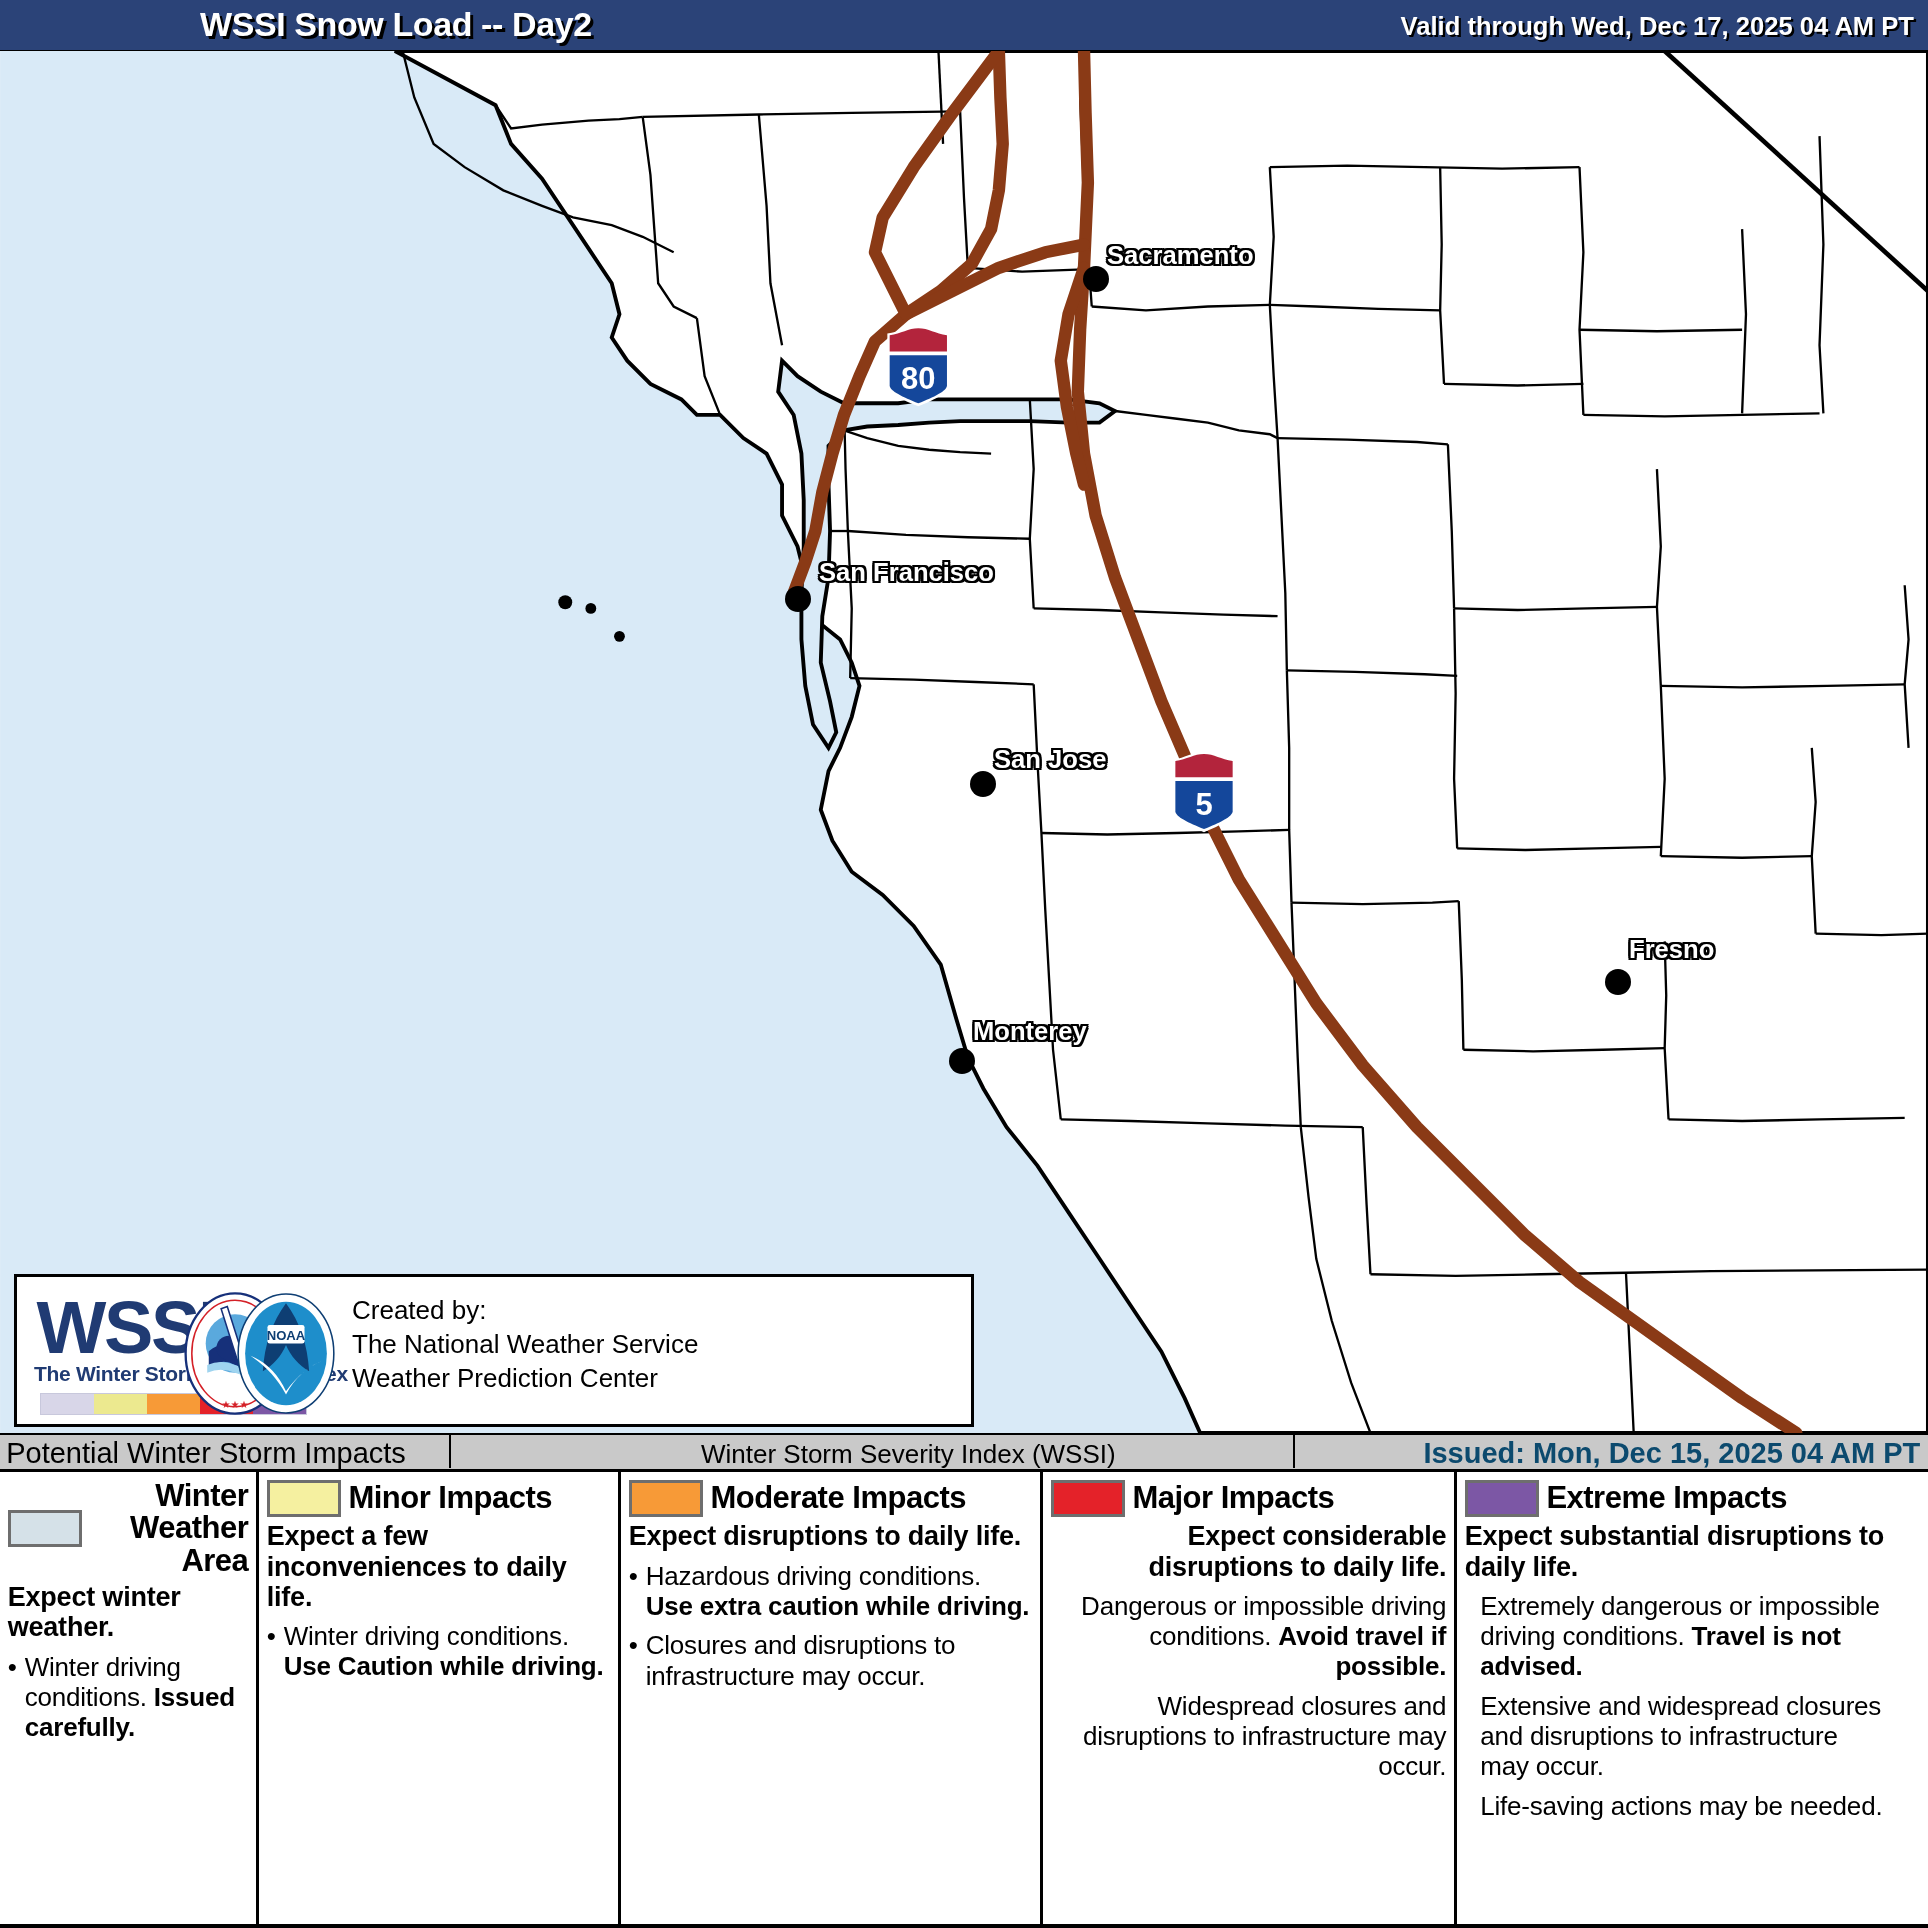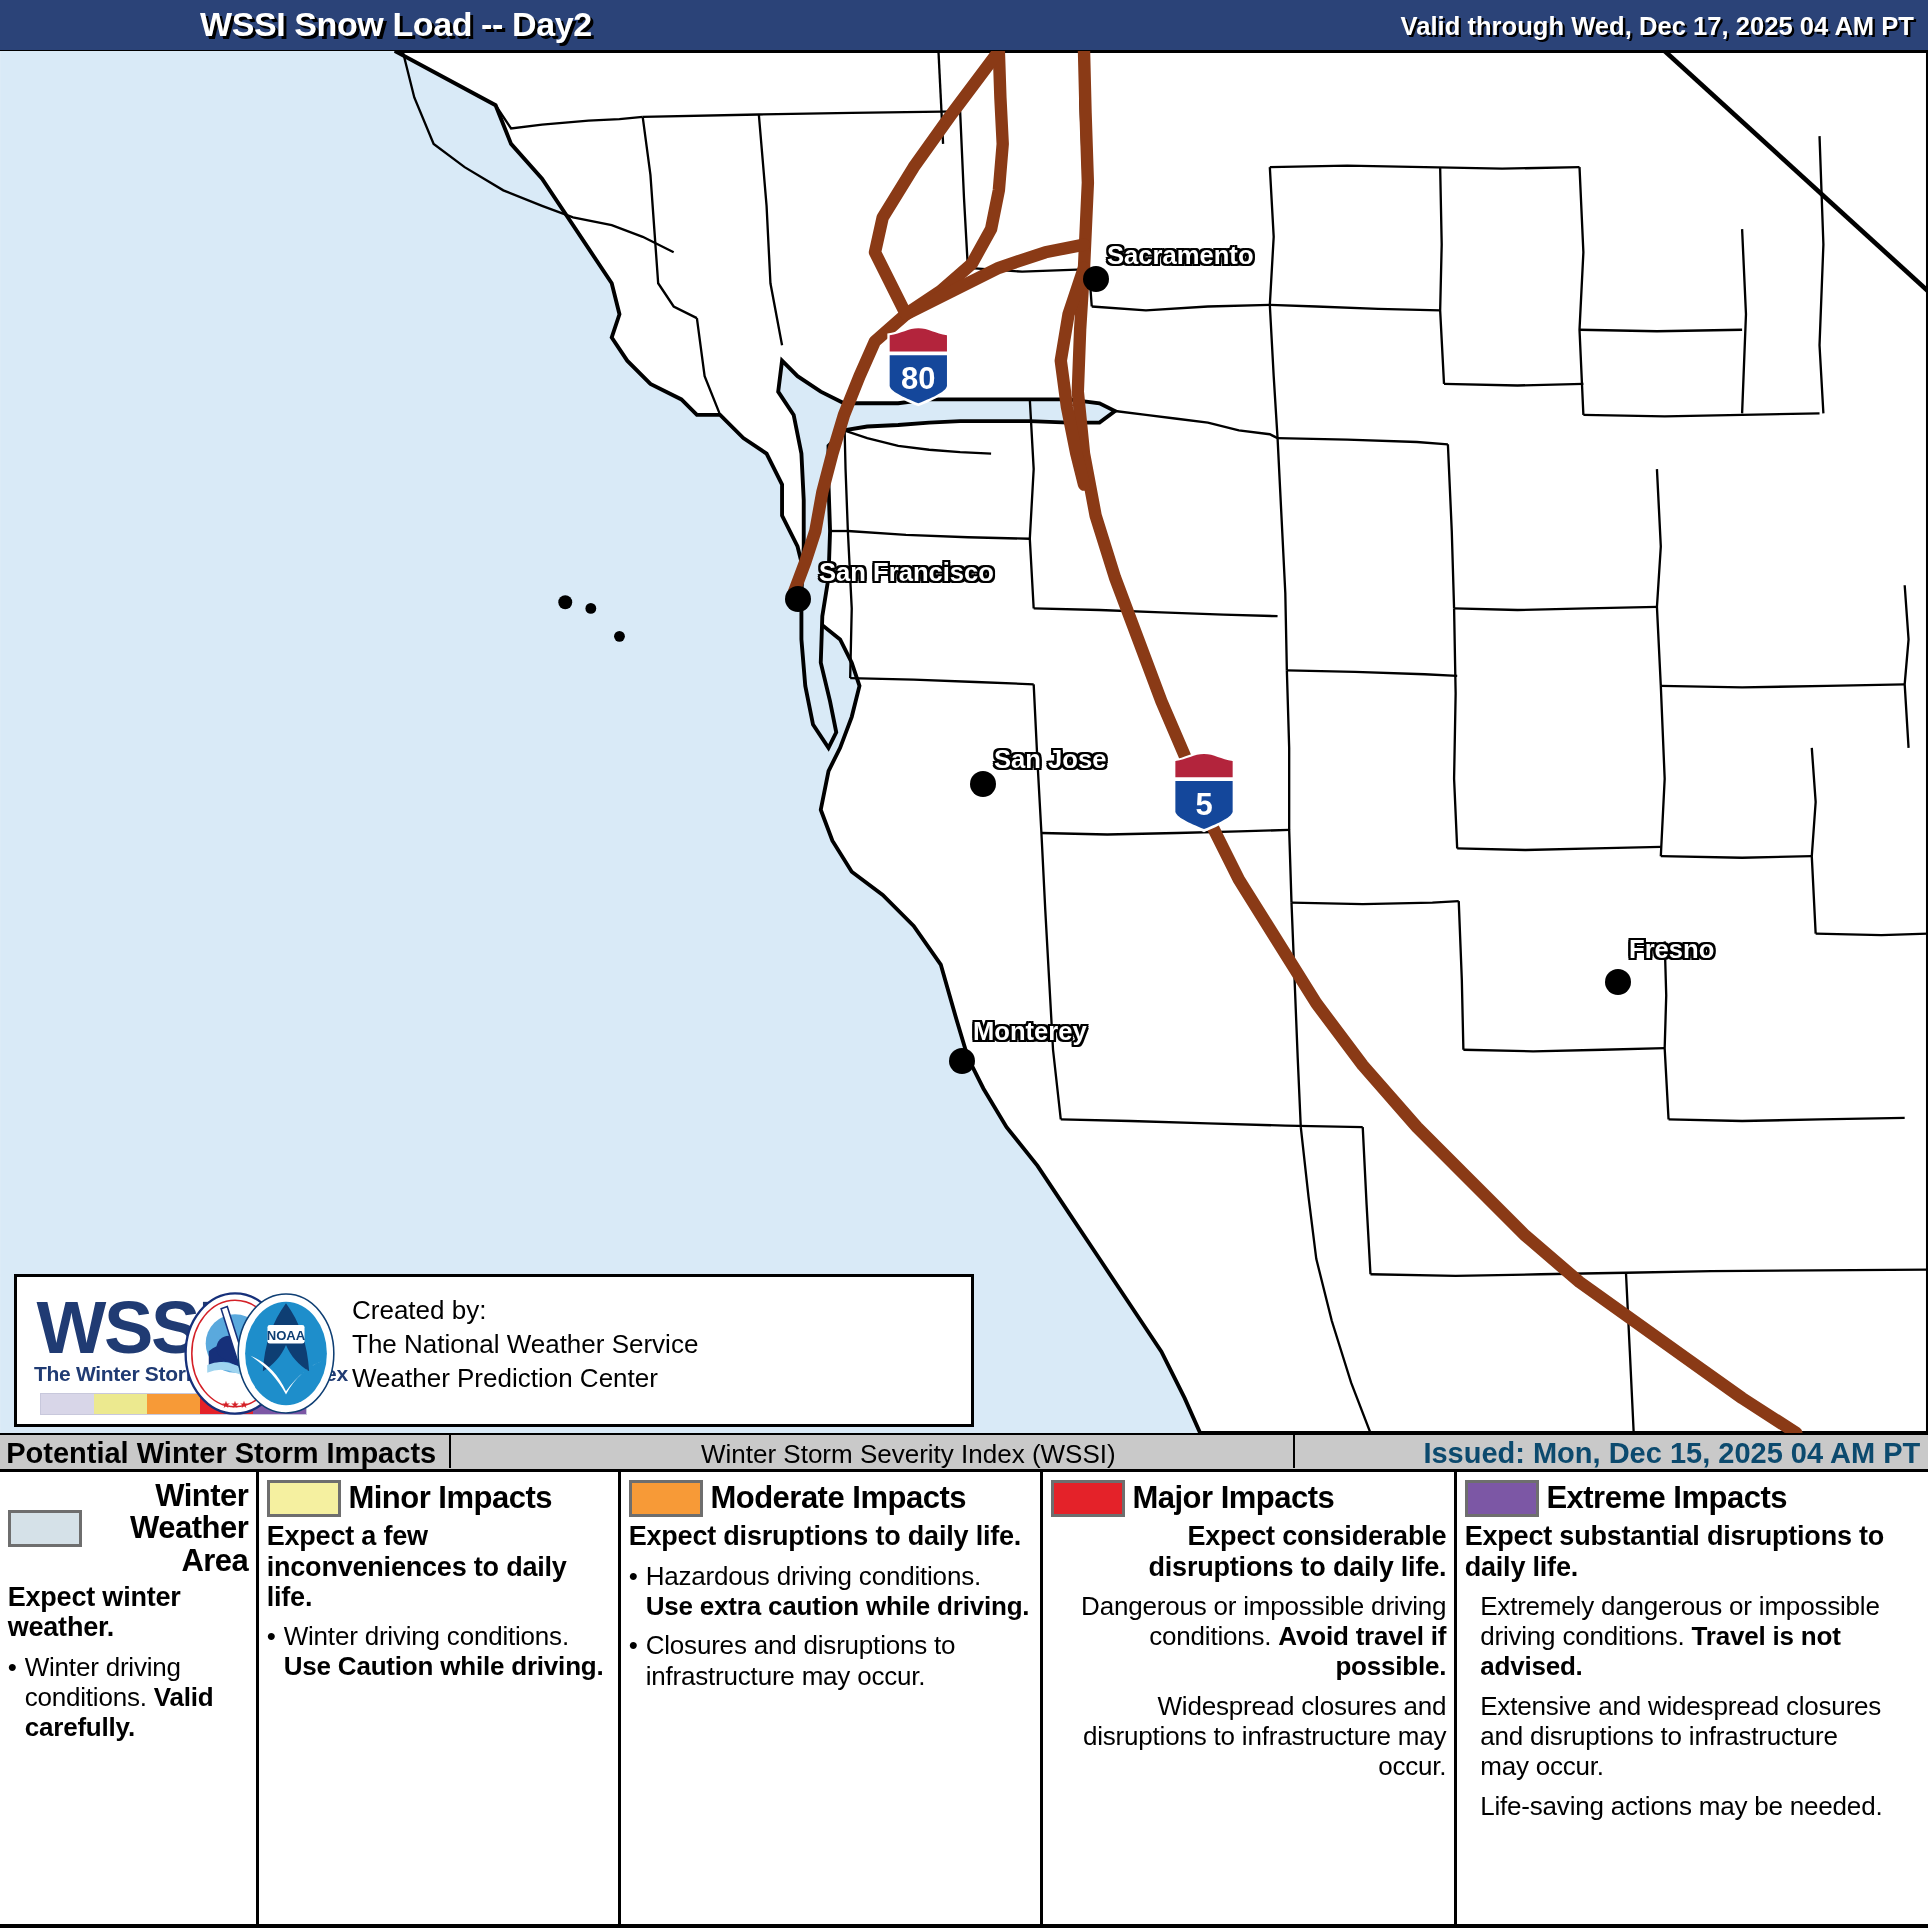--- a/index.html
+++ b/index.html
@@ -37,21 +37,21 @@
      border:0.8px solid #c8c8dc;box-sizing:border-box;}
   .wssi-bar div{flex:1;}
   .createdby{position:absolute;left:335px;top:17px;font-size:26px;color:#000;line-height:1.30;}
 
   .nwslogo{position:absolute;left:164px;top:14px;width:108px;height:125px;}
   .noaalogo{position:absolute;left:215px;top:14px;width:108px;height:125px;}
 
   
   #graybar{position:absolute;left:0;top:1433px;width:1928px;height:39px;background:#c9c9c9;
      border-top:2.3px solid #000;border-bottom:3.1px solid #000;box-sizing:border-box;}
-  #graybar .gb1{position:absolute;left:6.2px;top:2.3px;font-size:29px;font-weight:bold;color:#000;}
+  #graybar .gb1{position:absolute;left:6.2px;top:2.3px;font-size:29px;font-weight:normal;color:#000;}
   #graybar .gbdiv{position:absolute;top:0;width:1.5px;height:33px;background:#000;}
   #graybar .gb2{position:absolute;left:701px;top:3.9px;font-size:26px;font-weight:normal;color:#000;}
   #graybar .gb3{position:absolute;right:7.7px;top:2.3px;font-size:29px;font-weight:bold;color:#0c4a6e;}
 
   
   #legend{position:absolute;left:0;top:1472px;width:1928px;height:456px;display:flex;
      box-sizing:border-box;border-bottom:4.6px solid #000;}
   .lcol{position:relative;box-sizing:border-box;border-right:3.9px solid #000;padding:7.7px 7.7px 0 7.7px;}
   .lcol:last-child{border-right:none;}
   .lcol.c0{width:259px;}
@@ -279,21 +279,21 @@
   <div id="legend">
 
     <div class="lcol c0">
       <div class="swatchrow">
         <div class="swatch" style="background:#d5e1e8"></div>
         <div class="ltitle">Winter Weather Area</div>
       </div>
       <div class="lsub">Expect winter weather.</div>
       <div class="lbul">
         <span class="bdot">•</span>
-        <span class="btxt"><span>Winter driving conditions. </span><b class="strong">Valid carefully.</b></span>
+        <span class="btxt"><span>Winter driving conditions. </span><b class="strong">Issued carefully.</b></span>
       </div>
     </div>
 
     <div class="lcol c1">
       <div class="swatchrow">
         <div class="swatch" style="background:#f5f0a0"></div>
         <div class="ltitle">Minor Impacts</div>
       </div>
       <div class="lsub">Expect a few inconveniences to daily life.</div>
       <div class="lbul">

